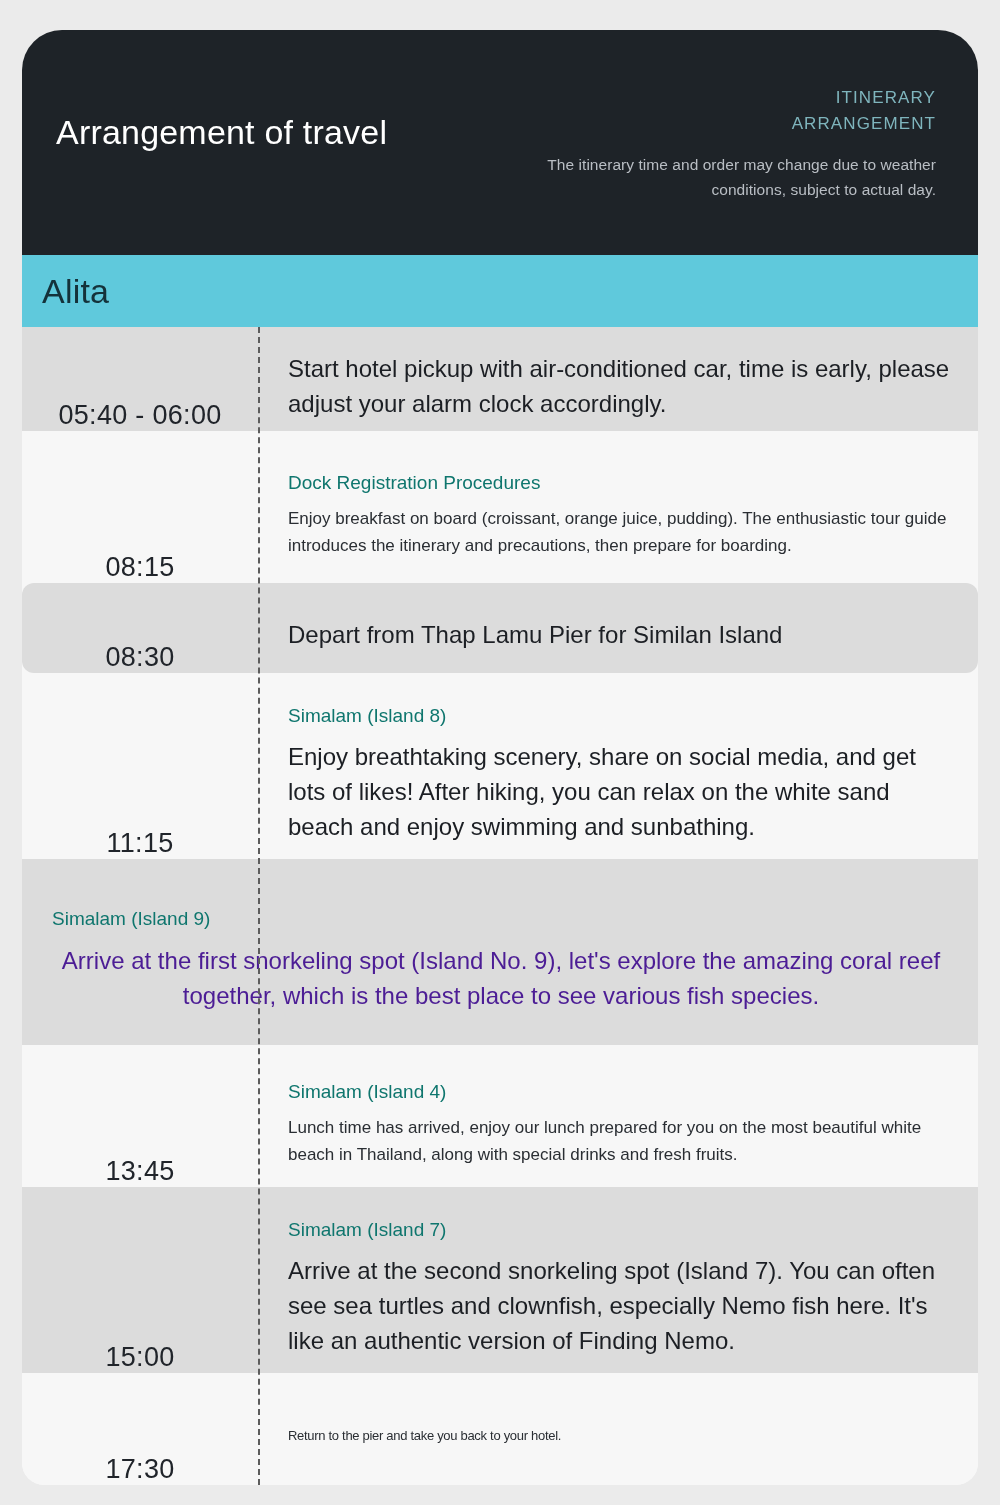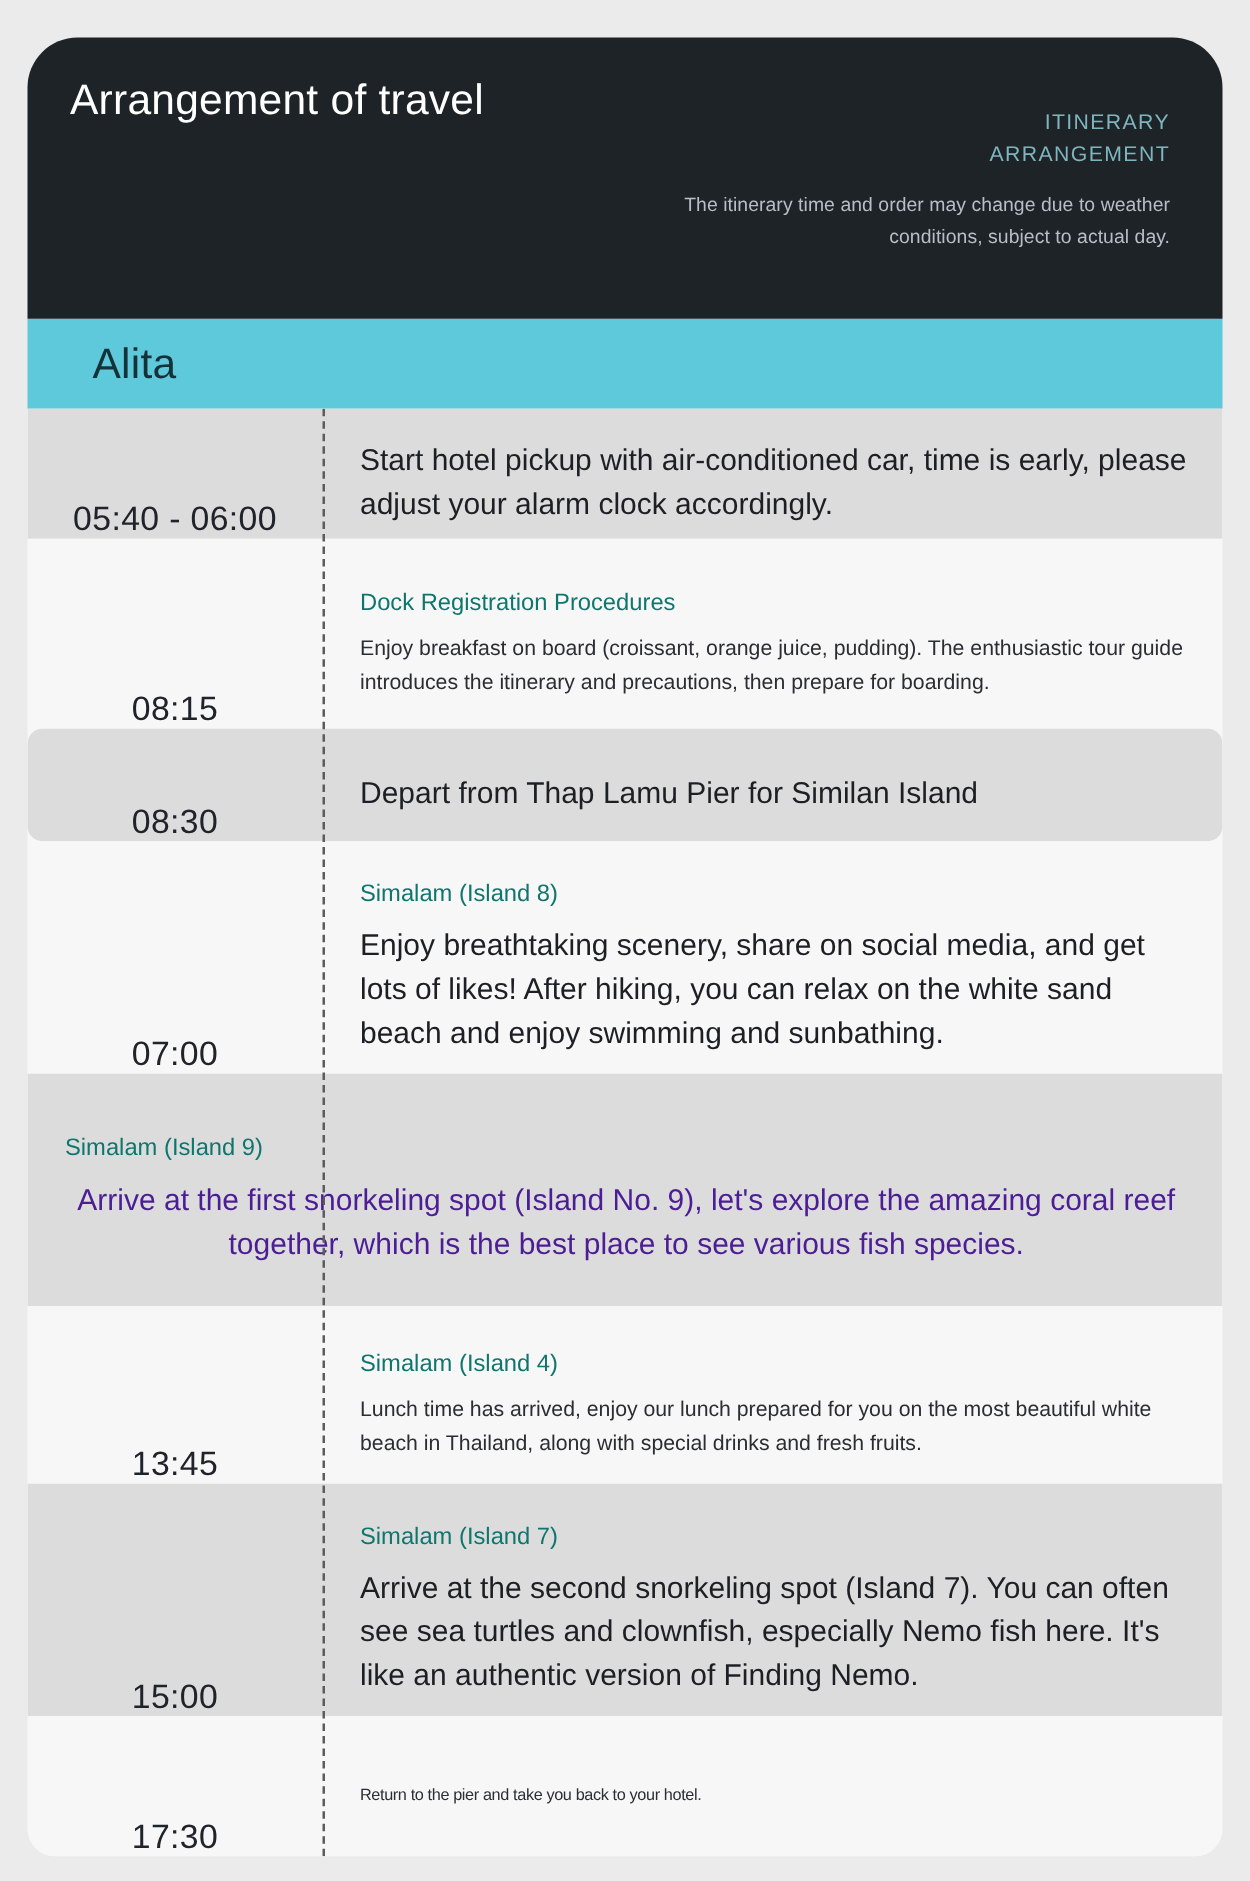--- a/index.html
+++ b/index.html
@@ -26,23 +26,24 @@
     margin-top: 30px;
     height: 225px;
     background: #1e2328;
     border-radius: 40px 40px 0 0;
     display: flex;
     align-items: flex-start;
     overflow: hidden;
   }
 
   .header-left {
-    padding: 26px 0 0 34px;
+    padding: 62px 0 0 34px;
     flex: 0 0 auto;
     width: 470px;
+    margin-top: 16px;
   }
 
   .header-title {
     color: #ffffff;
     font-size: 34px;
     line-height: 1.45;
     font-weight: 400;
     letter-spacing: 0.2px;
   }
 
@@ -68,21 +69,21 @@
     font-weight: 400;
     letter-spacing: 0.05px;
   }
 
   
   .band {
     height: 72px;
     background: #5fc9dc;
     display: flex;
     align-items: center;
-    padding-left: 52px;
+    padding-left: 20px;
   }
 
   .band-label {
     font-size: 34px;
     color: #14323a;
     font-weight: 400;
     letter-spacing: 0.2px;
   }
 
   
@@ -226,21 +227,21 @@
       <div class="time-cell">
         <span class="time-text">08:30</span>
       </div>
       <div class="content-cell">
         <div class="body-lg">Depart from Thap Lamu Pier for Similan Island</div>
       </div>
     </div>
 
     <div class="row shade-light h4">
       <div class="time-cell">
-        <span class="time-text">07:00</span>
+        <span class="time-text">11:15</span>
       </div>
       <div class="content-cell">
         <div class="sub-title">Simalam (Island 8)</div>
         <div class="body-lg">Enjoy breathtaking scenery, share on social media, and get lots of likes! After hiking, you can relax on the white sand beach and enjoy swimming and sunbathing.</div>
       </div>
     </div>
 
     <div class="row shade-dark h5">
       <div class="content-cell">
         <div class="sub-title">Simalam (Island 9)</div>

